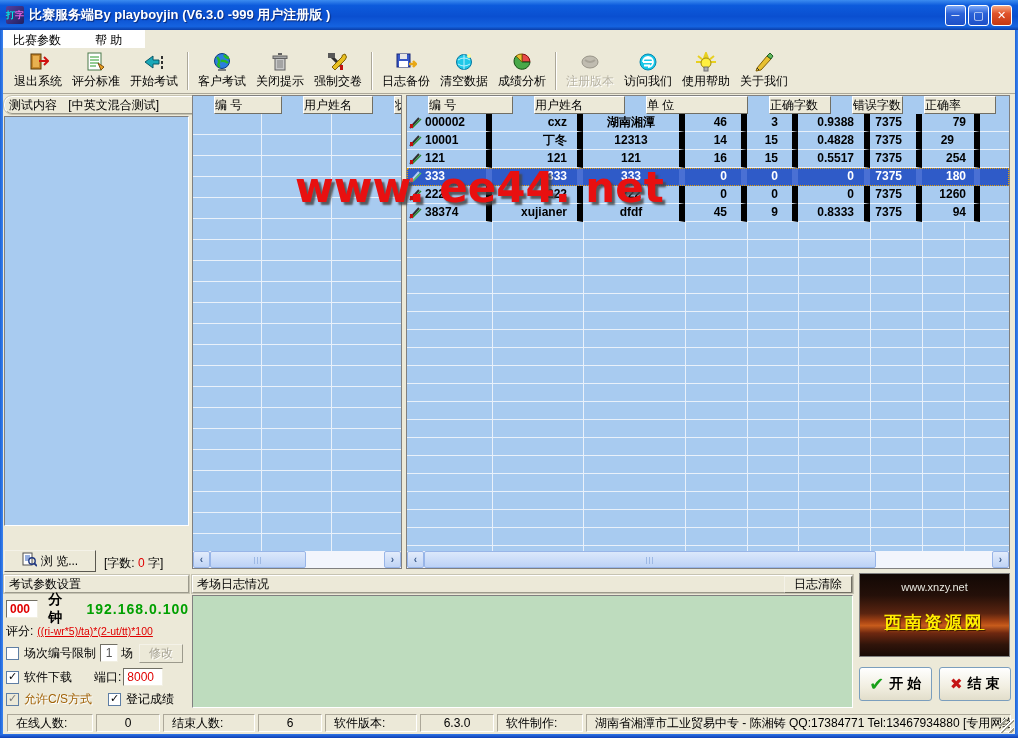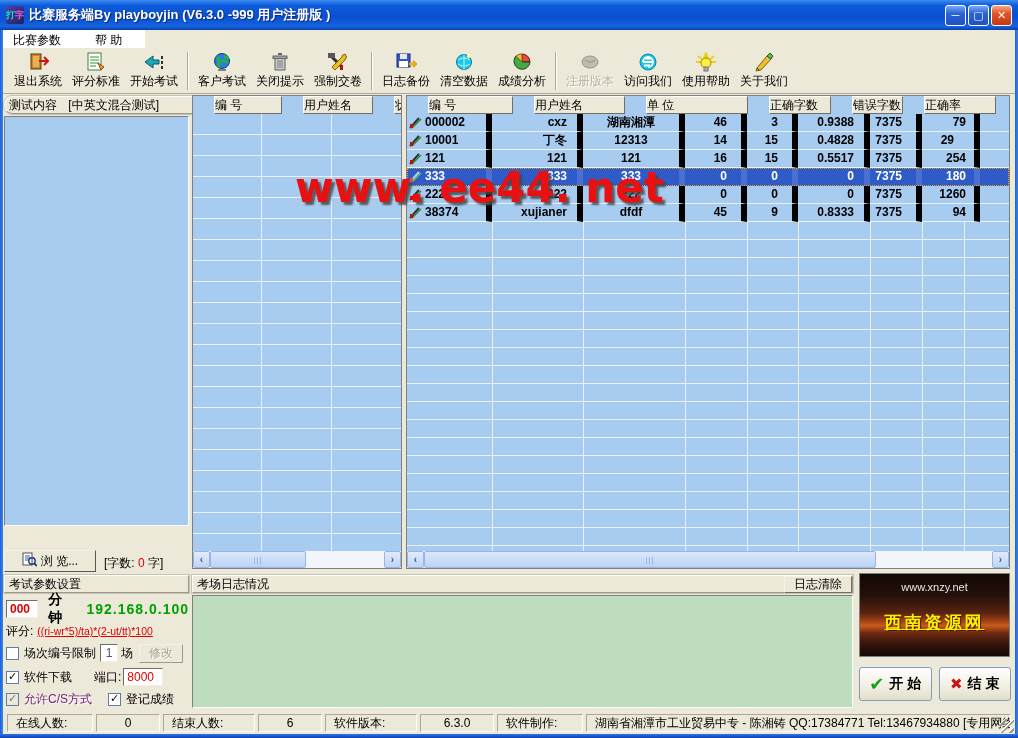--- a/index.html
+++ b/index.html
@@ -60,21 +60,21 @@
   .prow { position:absolute; left:3px; width:183px; display:flex; align-items:center; }
   .inputbox { background:#fff; border:1px solid #716F64; border-right-color:#F1EFE2; border-bottom-color:#F1EFE2; padding:1px 3px; font-size:12px; }
   .min-input { width:36px; color:#E00000; font-weight:bold; }
   .min-label { color:#000000; font-weight:bold; font-size:14px; margin-left:10px; }
   .ip { color:#00A000; font-weight:bold; font-size:14px; margin-left:14px; letter-spacing:1px; }
   .formula { color:#E00000; text-decoration:underline; font-size:10.5px; margin-left:4px; white-space:nowrap; }
   .cb { width:13px; height:13px; background:#fff; border:1px solid #5E7EA4; display:inline-flex; align-items:center; justify-content:center;
     font-size:11px; font-weight:bold; margin-right:5px; flex:none; }
   .cb.checked::after { content:"✓"; margin-top:-2px; }
   .cb.disabled { background:#ECE9D8; color:#787878; }
-  .dis-text { color:#701a75; text-shadow:1px 1px 0 #fff; }
+  .dis-text { color:#a16207; text-shadow:1px 1px 0 #fff; }
   .modify-btn { margin-left:6px; width:44px; height:19px; text-align:center; line-height:17px; color:#A8A494; text-shadow:1px 1px 0 #fff;
     background:#ECE9D8; border:1px solid #F4F2E8; border-right-color:#9C9A8C; border-bottom-color:#9C9A8C; }
   .small-input { width:18px; color:#555; margin-left:4px; text-align:center; }
   .port-input { width:40px; color:#E00000; }
   
   .gridpanel { position:absolute; top:95px; background:#A8CBF0; border:1px solid #808080; z-index:30; overflow:hidden; }
   .queue-panel { left:192px; width:210px; height:474px; }
   .main-panel  { left:406px; width:604px; height:474px; }
   .ghead { display:flex; height:18px; }
   .gh {

